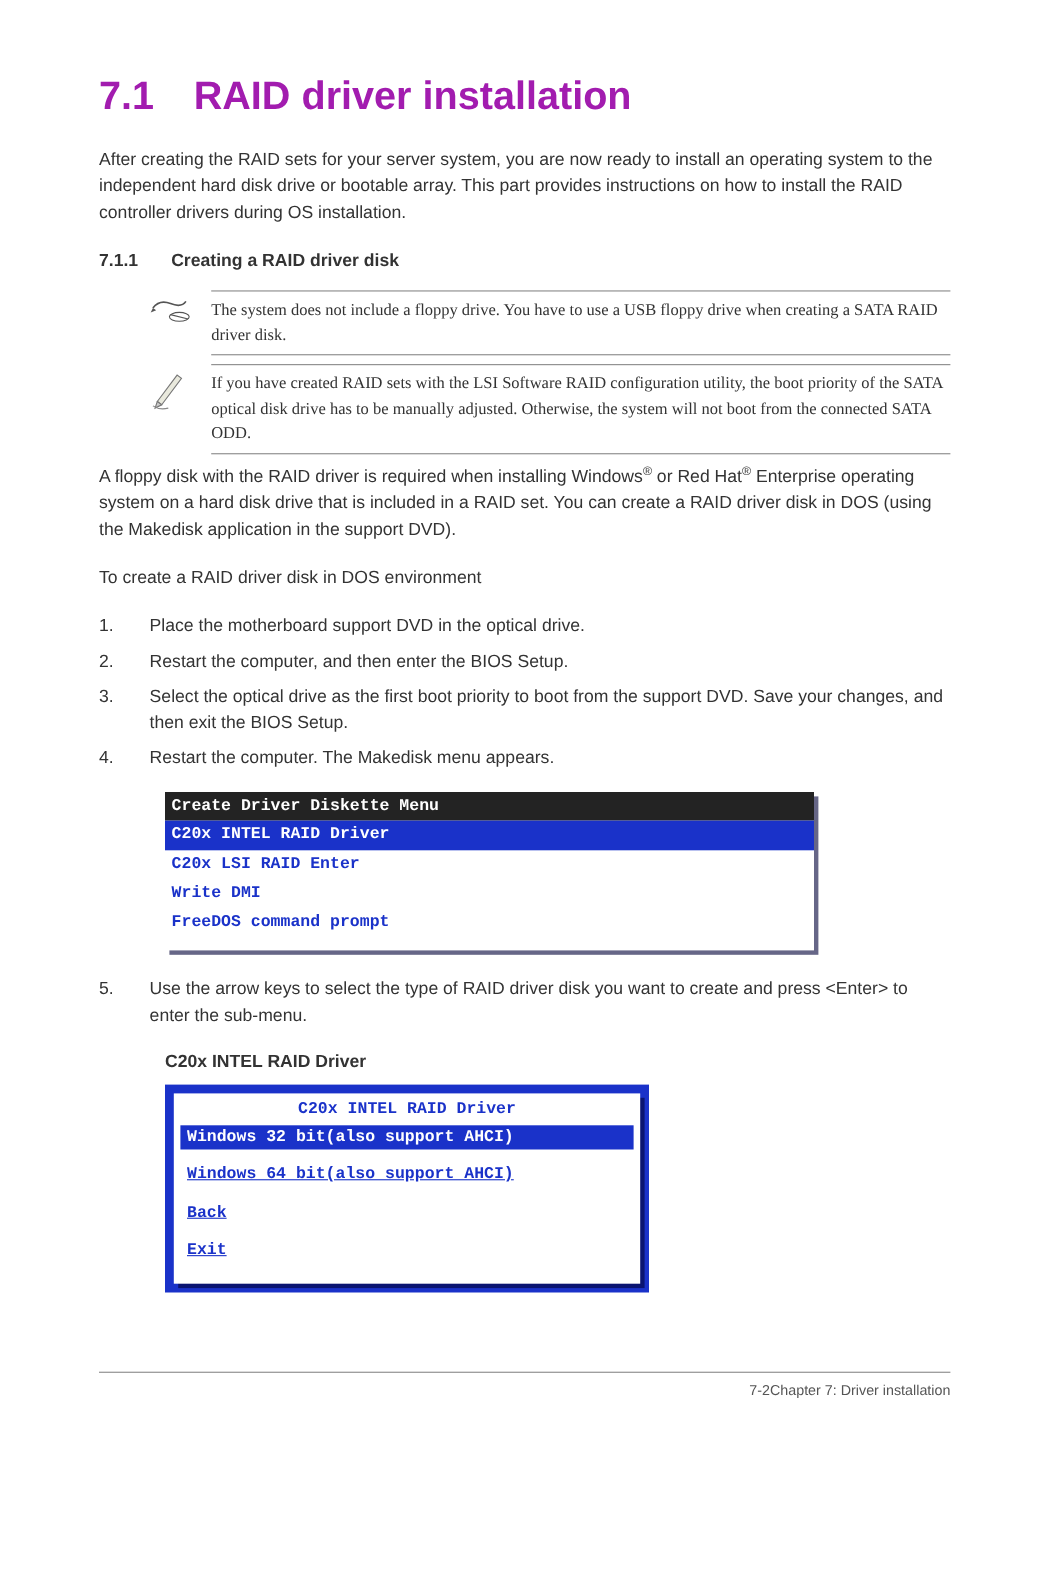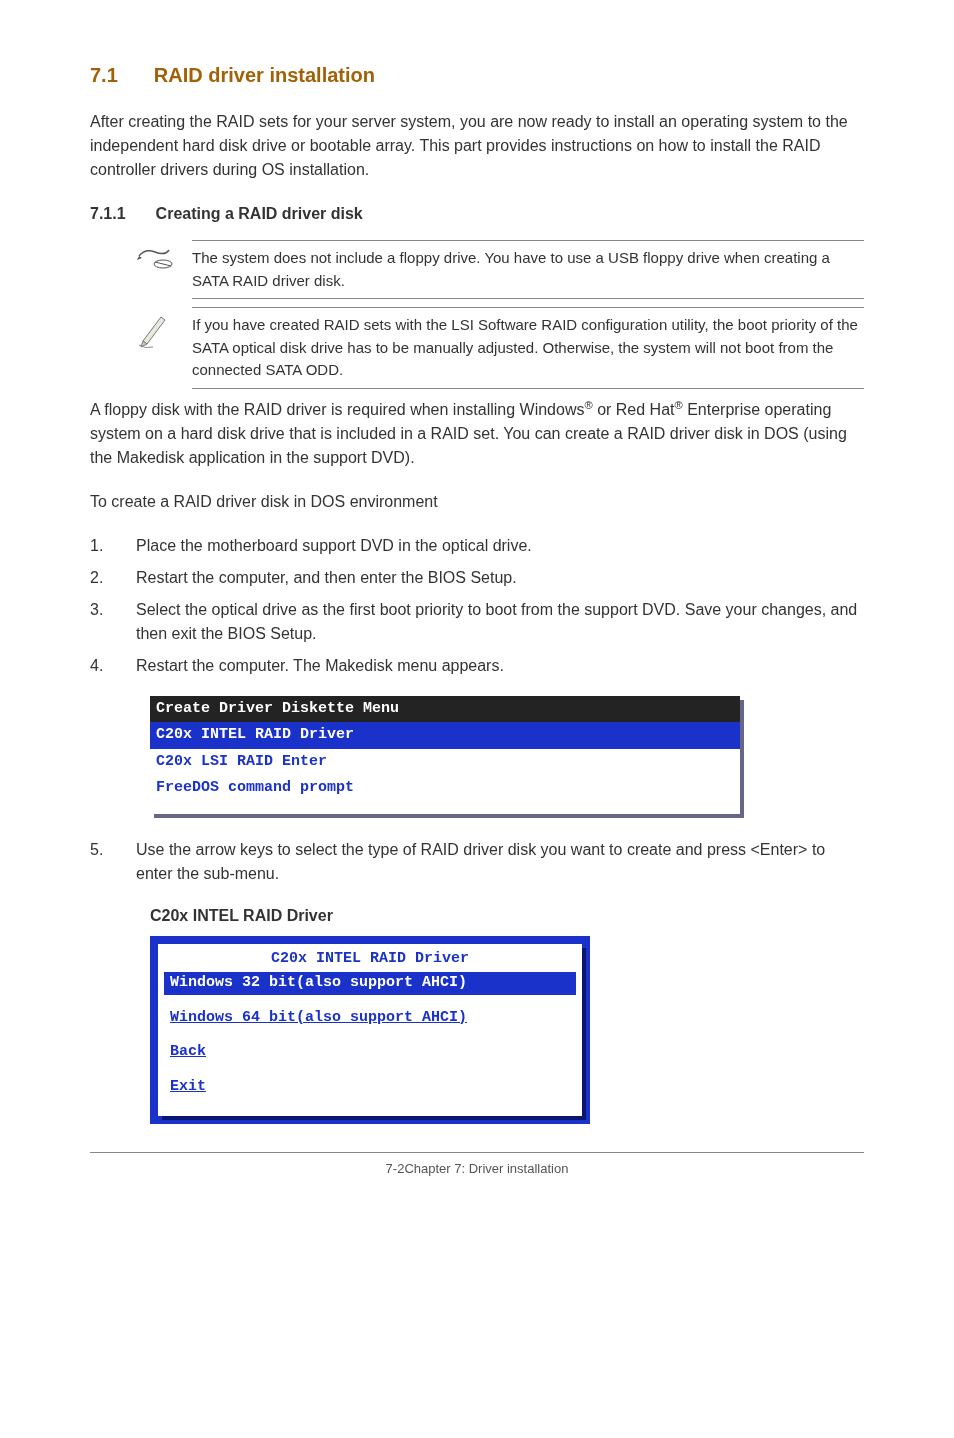--- a/index.html
+++ b/index.html
@@ -6,38 +6,39 @@
     font-family: Arial, Helvetica, sans-serif;
     margin: 0;
     padding: 60px 90px 40px 90px;
     color: #333;
     width: 954px;
     box-sizing: border-box;
     font-size: 16px;
     line-height: 1.5;
   }
   h1 {
-    font-size: 20px;
-    font-weight: bold;
-    color: #a16207;
+    font-size: 36px;
+    font-weight: bold;
+    color: #a21caf;
     margin: 0 0 20px 0;
   }
   h1 .secnum { margin-right: 36px; }
   p.intro, p.body { margin: 0 0 20px 0; }
   .subhead-row {
     font-size: 16px;
     font-weight: bold;
     margin: 10px 0 14px 0;
   }
   .subhead-row .subnum { margin-right: 30px; }
   .note-box {
     display: flex;
     align-items: flex-start;
     margin: 6px 0 8px 0;
     padding-left: 40px;
+    font-family: Liberation Serif, serif;
   }
   .note-box .icon {
     width: 48px;
     flex: 0 0 48px;
     display: flex;
     justify-content: center;
     padding-top: 2px;
   }
   .note-box .text {
     flex: 1;
@@ -121,23 +122,23 @@
     margin: 12px 4px;
     text-decoration: underline;
   }
   .submenu-label {
     font-weight: bold;
     font-size: 16px;
     margin: 6px 0 8px 60px;
   }
   .footer {
     display: flex;
-    justify-content: center;
+    justify-content: flex-end;
     border-top: 1px solid #888;
-    margin-top: 28px;
+    margin-top: 72px;
     padding-top: 6px;
     font-size: 13px;
     color: #555;
   }
   sup { font-size: 0.7em; }
 </style>
 </head>
 <body>
 
 <h1>
@@ -196,20 +197,21 @@
       <span class="num">4.</span>
       <span class="txt">Restart the computer. The Makedisk menu appears.</span>
     </li>
 </ol>
 
 <div class="console">
   <div class="console-panel">
     <div class="console-title">Create Driver Diskette Menu</div>
     <div class="console-sel">C20x INTEL RAID Driver</div>
     <div class="console-item">C20x LSI RAID Enter</div>
+    <div class="console-item">Write DMI</div>
     <div class="console-item">FreeDOS command prompt</div>
     <div class="console-spacer"></div>
   </div>
 </div>
 
 <ol class="steps">
   <li>
       <span class="num">5.</span>
       <span class="txt">Use the arrow keys to select the type of RAID driver disk you want to create and press &lt;Enter&gt; to enter the sub-menu.</span>
     </li>

